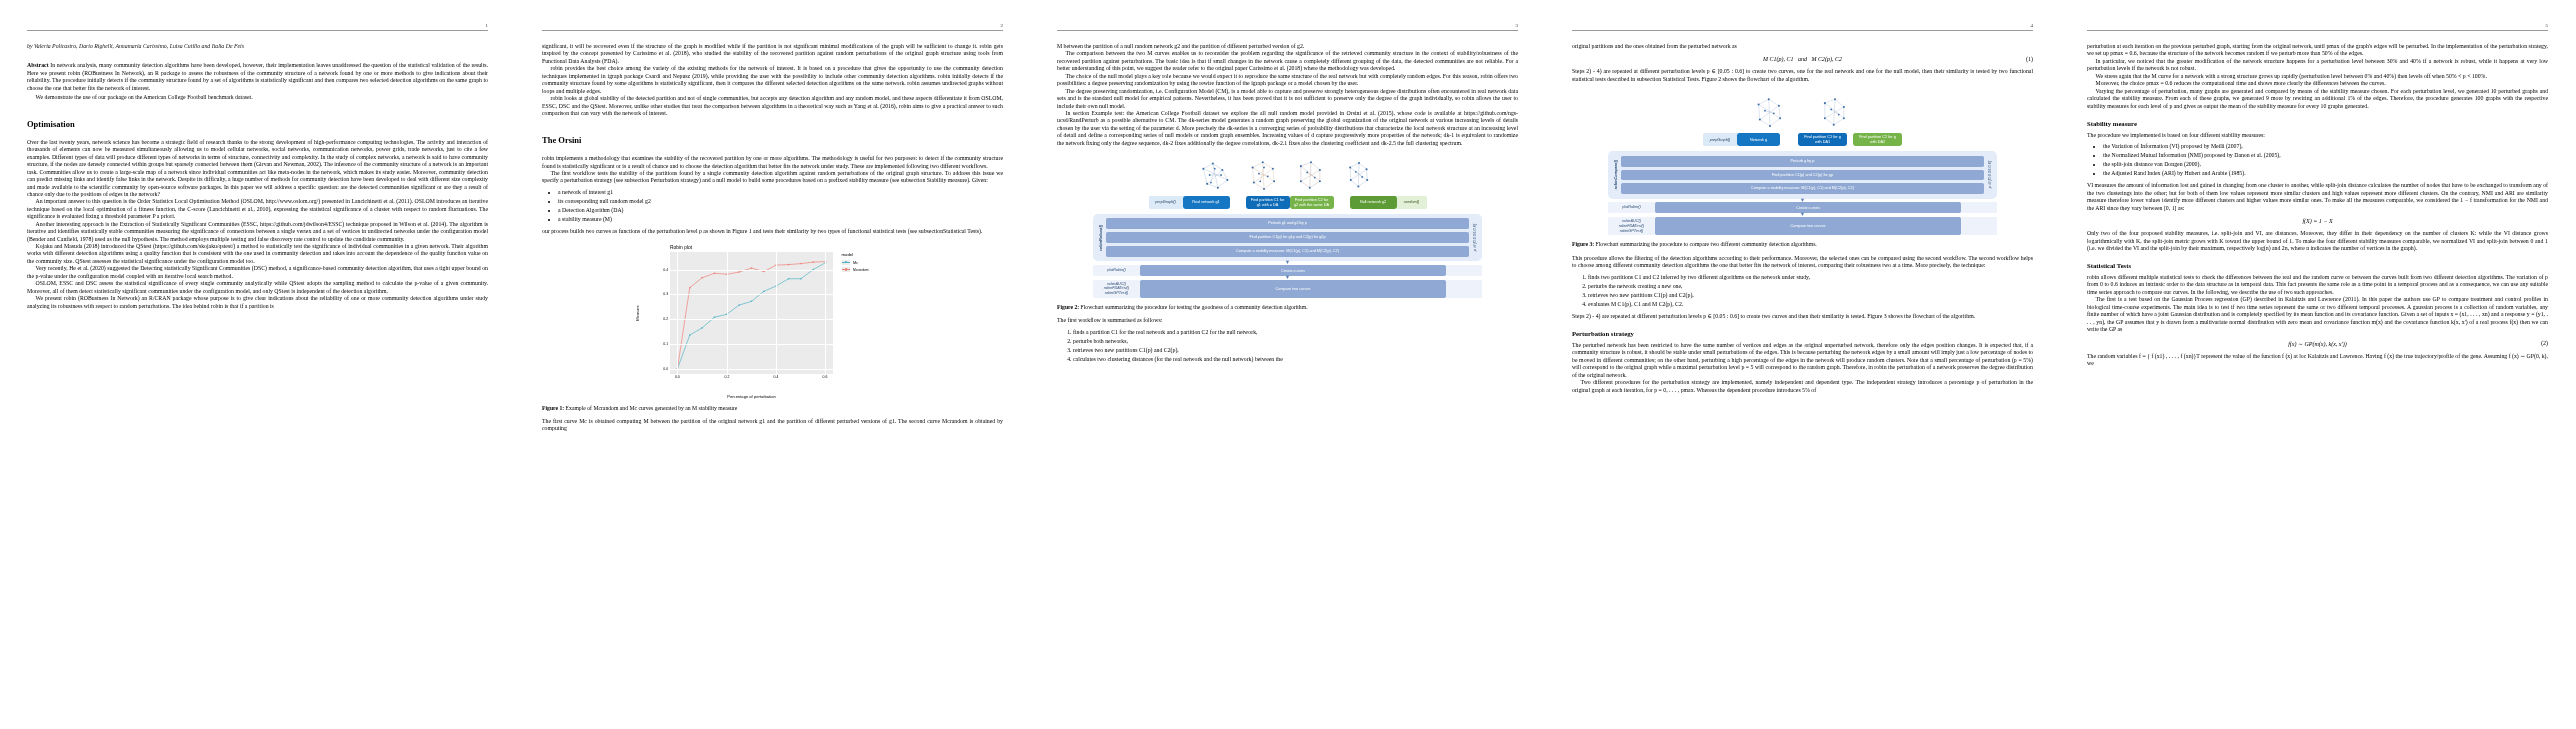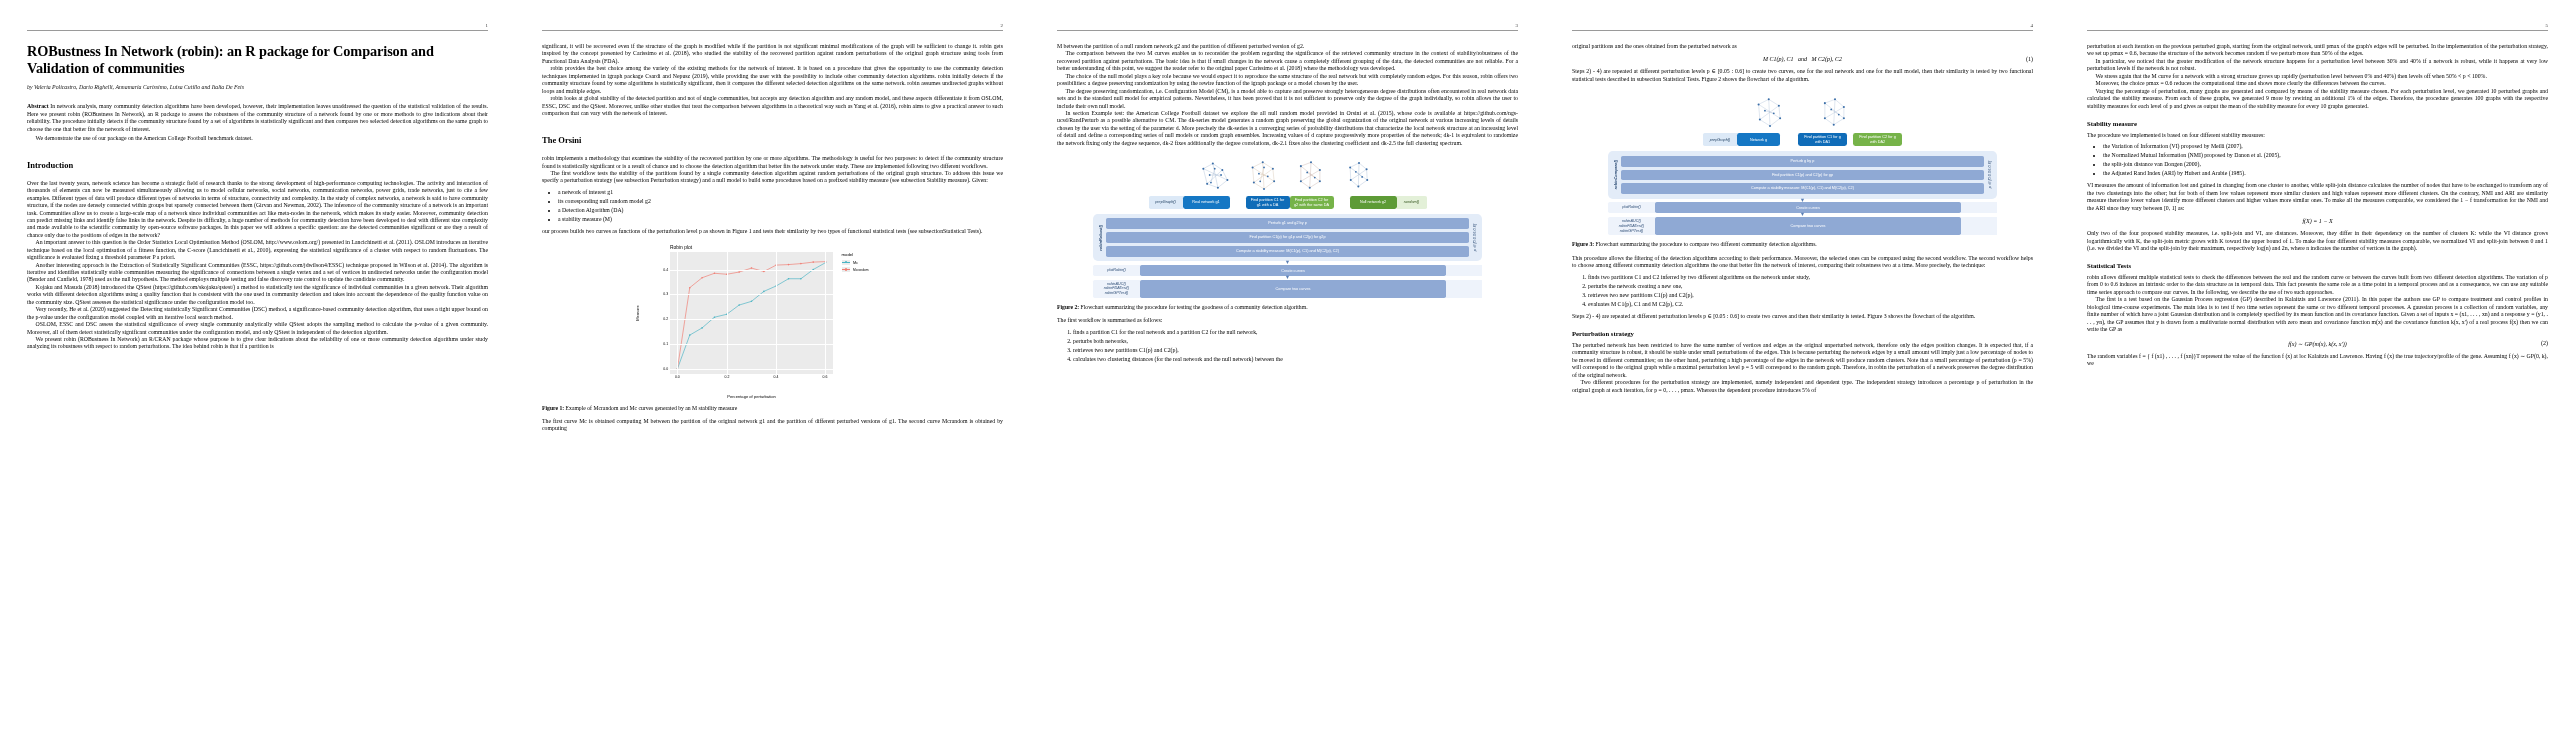--- a/index.html
+++ b/index.html
@@ -111,27 +111,26 @@
 </style>
 <style>#sw0::before{background:#4bb4c4}#sw0::after{background:#4bb4c4}</style><style>#sw1::before{background:#f07c72}#sw1::after{background:#f07c72}</style></head>
 <body>
 
 <div class="spread">
 
   <div class="page">
     <div class="page-rule"></div>
     <div class="folio">1</div>
     <div class="content">
-      <h1 class="title">ROBustness In Network (robin): an R package for Comparison and Validation of communities</h1>
       <div class="byline">by Valeria Policastro, Dario Righelli, Annamaria Carissimo, Luisa Cutillo and Italia De Feis</div>
       <div class="abstract">
         <p><span class="lbl">Abstract</span><span> In network analysis, many community detection algorithms have been developed, however, their implementation leaves unaddressed the question of the statistical validation of the results. Here we present robin (ROBustness In Network), an R package to assess the robustness of the community structure of a network found by one or more methods to give indications about their reliability. The procedure initially detects if the community structure found by a set of algorithms is statistically significant and then compares two selected detection algorithms on the same graph to choose the one that better fits the network of interest.</span></p>
         <p>We demonstrate the use of our package on the American College Football benchmark dataset.</p>
       </div>
-      <h2 class="sec">Introduction</h2>
+      <h2 class="sec">Optimisation</h2>
       <p class="body noind">Over the last twenty years, network science has become a strategic field of research thanks to the strong development of high-performance computing technologies. The activity and interaction of thousands of elements can now be measured simultaneously allowing us to model cellular networks, social networks, communication networks, power grids, trade networks, just to cite a few examples. Different types of data will produce different types of networks in terms of structure, connectivity and complexity. In the study of complex networks, a network is said to have community structure, if the nodes are densely connected within groups but sparsely connected between them (Girvan and Newman, 2002). The inference of the community structure of a network is an important task. Communities allow us to create a large-scale map of a network since individual communities act like meta-nodes in the network, which makes its study easier. Moreover, community detection can predict missing links and identify false links in the network. Despite its difficulty, a huge number of methods for community detection have been developed to deal with different size complexity and made available to the scientific community by open-source software packages. In this paper we will address a specific question: are the detected communities significant or are they a result of chance only due to the positions of edges in the network?</p>
       <p class="body">An important answer to this question is the Order Statistics Local Optimisation Method (OSLOM, http://www.oslom.org/) presented in Lancichinetti et al. (2011). OSLOM introduces an iterative technique based on the local optimisation of a fitness function, the C-score (Lancichinetti et al., 2010), expressing the statistical significance of a cluster with respect to random fluctuations. The significance is evaluated fixing a threshold parameter P a priori.</p>
       <p class="body">Another interesting approach is the Extraction of Statistically Significant Communities (ESSC, https://github.com/jdwilson4/ESSC) technique proposed in Wilson et al. (2014). The algorithm is iterative and identifies statistically stable communities measuring the significance of connections between a single vertex and a set of vertices in undirected networks under the configuration model (Bender and Canfield, 1978) used as the null hypothesis. The method employs multiple testing and false discovery rate control to update the candidate community.</p>
       <p class="body">Kojaku and Masuda (2018) introduced the QStest (https://github.com/skojaku/qstest/) a method to statistically test the significance of individual communities in a given network. Their algorithm works with different detection algorithms using a quality function that is consistent with the one used in community detection and takes into account the dependence of the quality function value on the community size. QStest assesses the statistical significance under the configuration model too.</p>
       <p class="body">Very recently, He et al. (2020) suggested the Detecting statistically Significant Communities (DSC) method, a significance-based community detection algorithm, that uses a tight upper bound on the p-value under the configuration model coupled with an iterative local search method.</p>
       <p class="body">OSLOM, ESSC and DSC assess the statistical significance of every single community analytically while QStest adopts the sampling method to calculate the p-value of a given community. Moreover, all of them detect statistically significant communities under the configuration model, and only QStest is independent of the detection algorithm.</p>
       <p class="body">We present robin (ROBustness In Network) an R/CRAN package whose purpose is to give clear indications about the reliability of one or more community detection algorithms under study analyzing its robustness with respect to random perturbations. The idea behind robin is that if a partition is</p>
     </div>
   </div>
 

